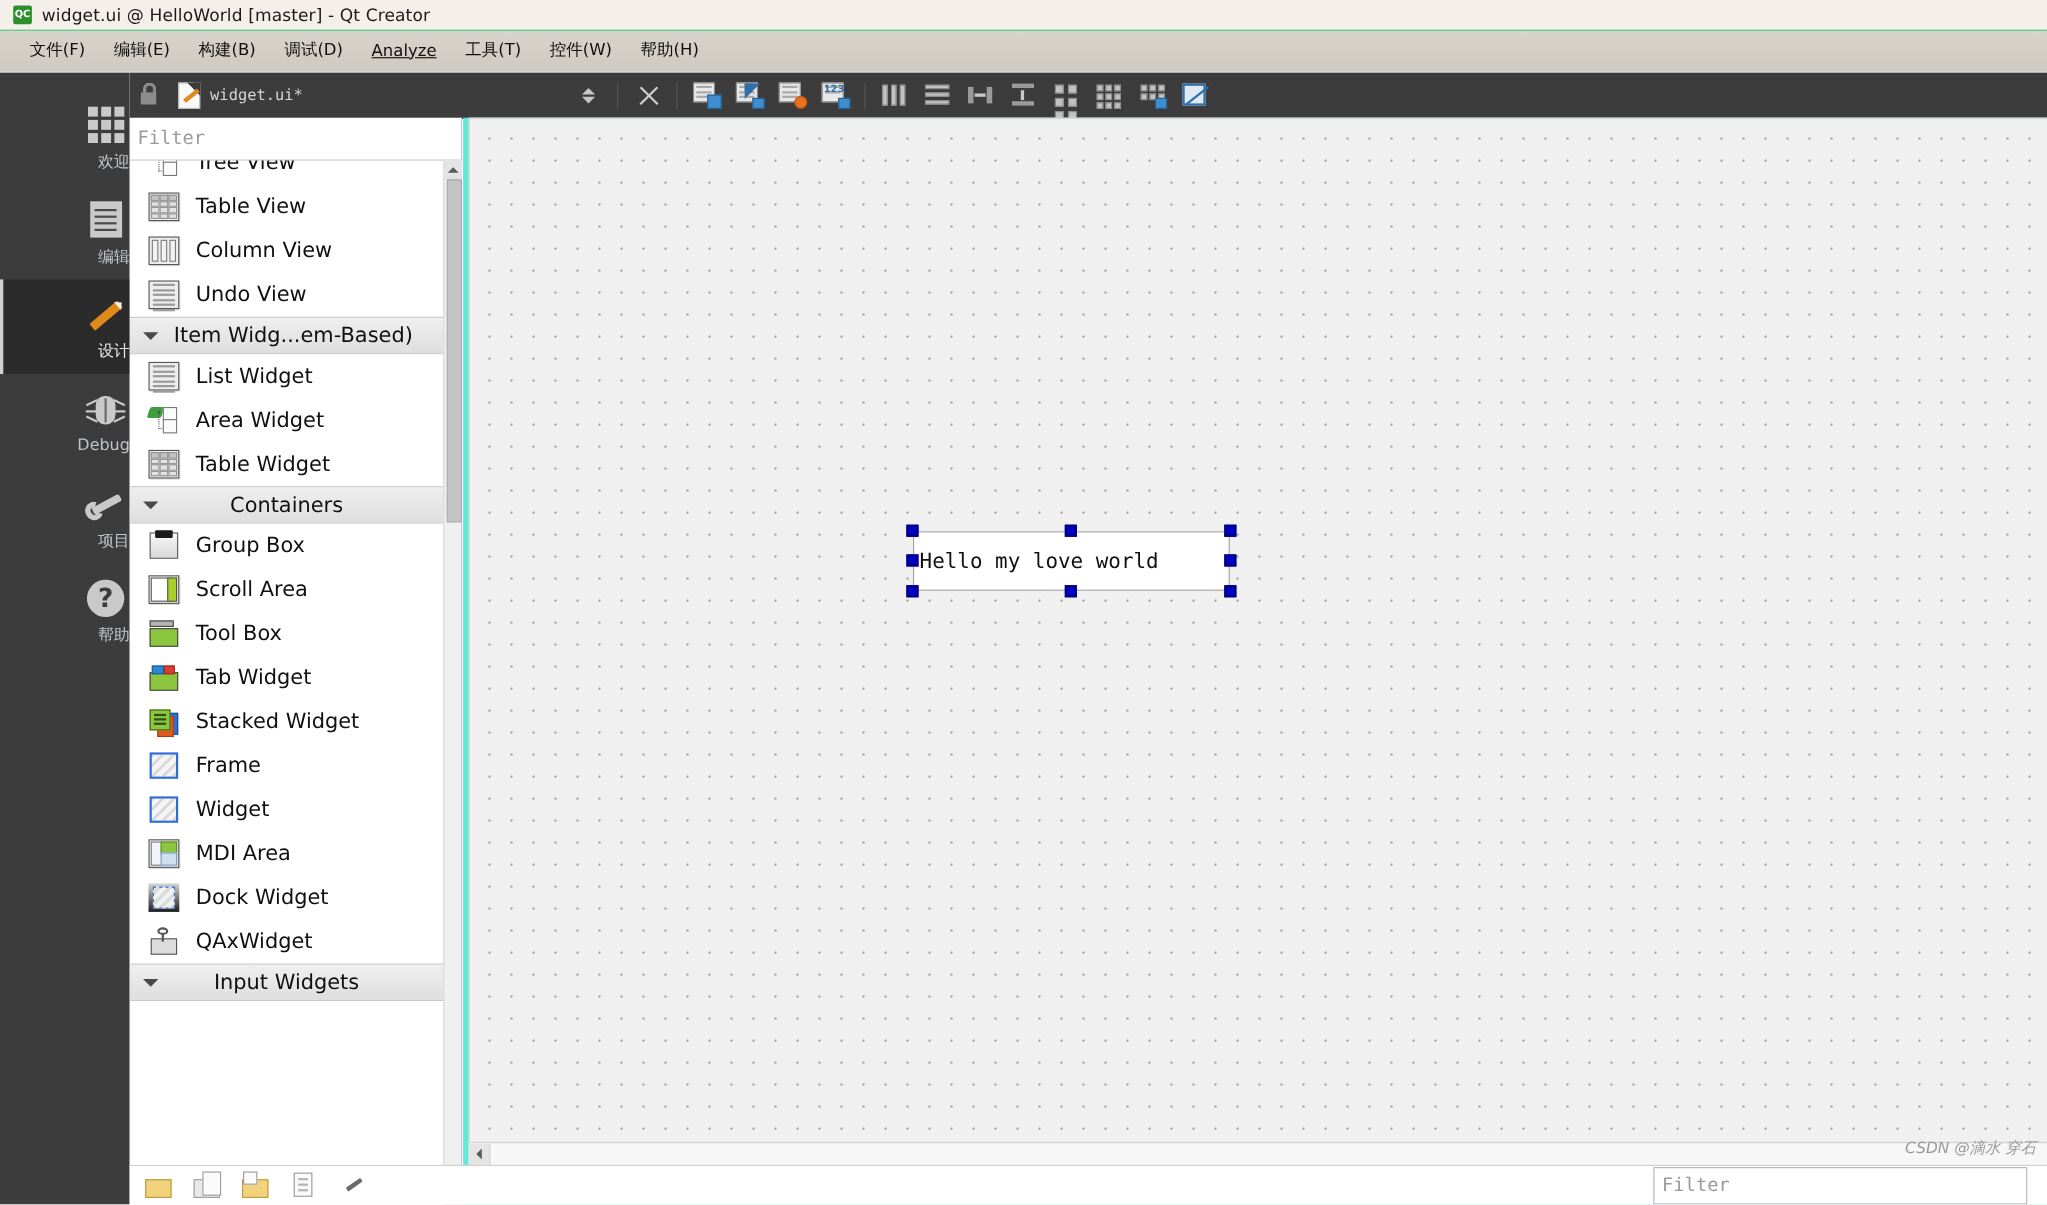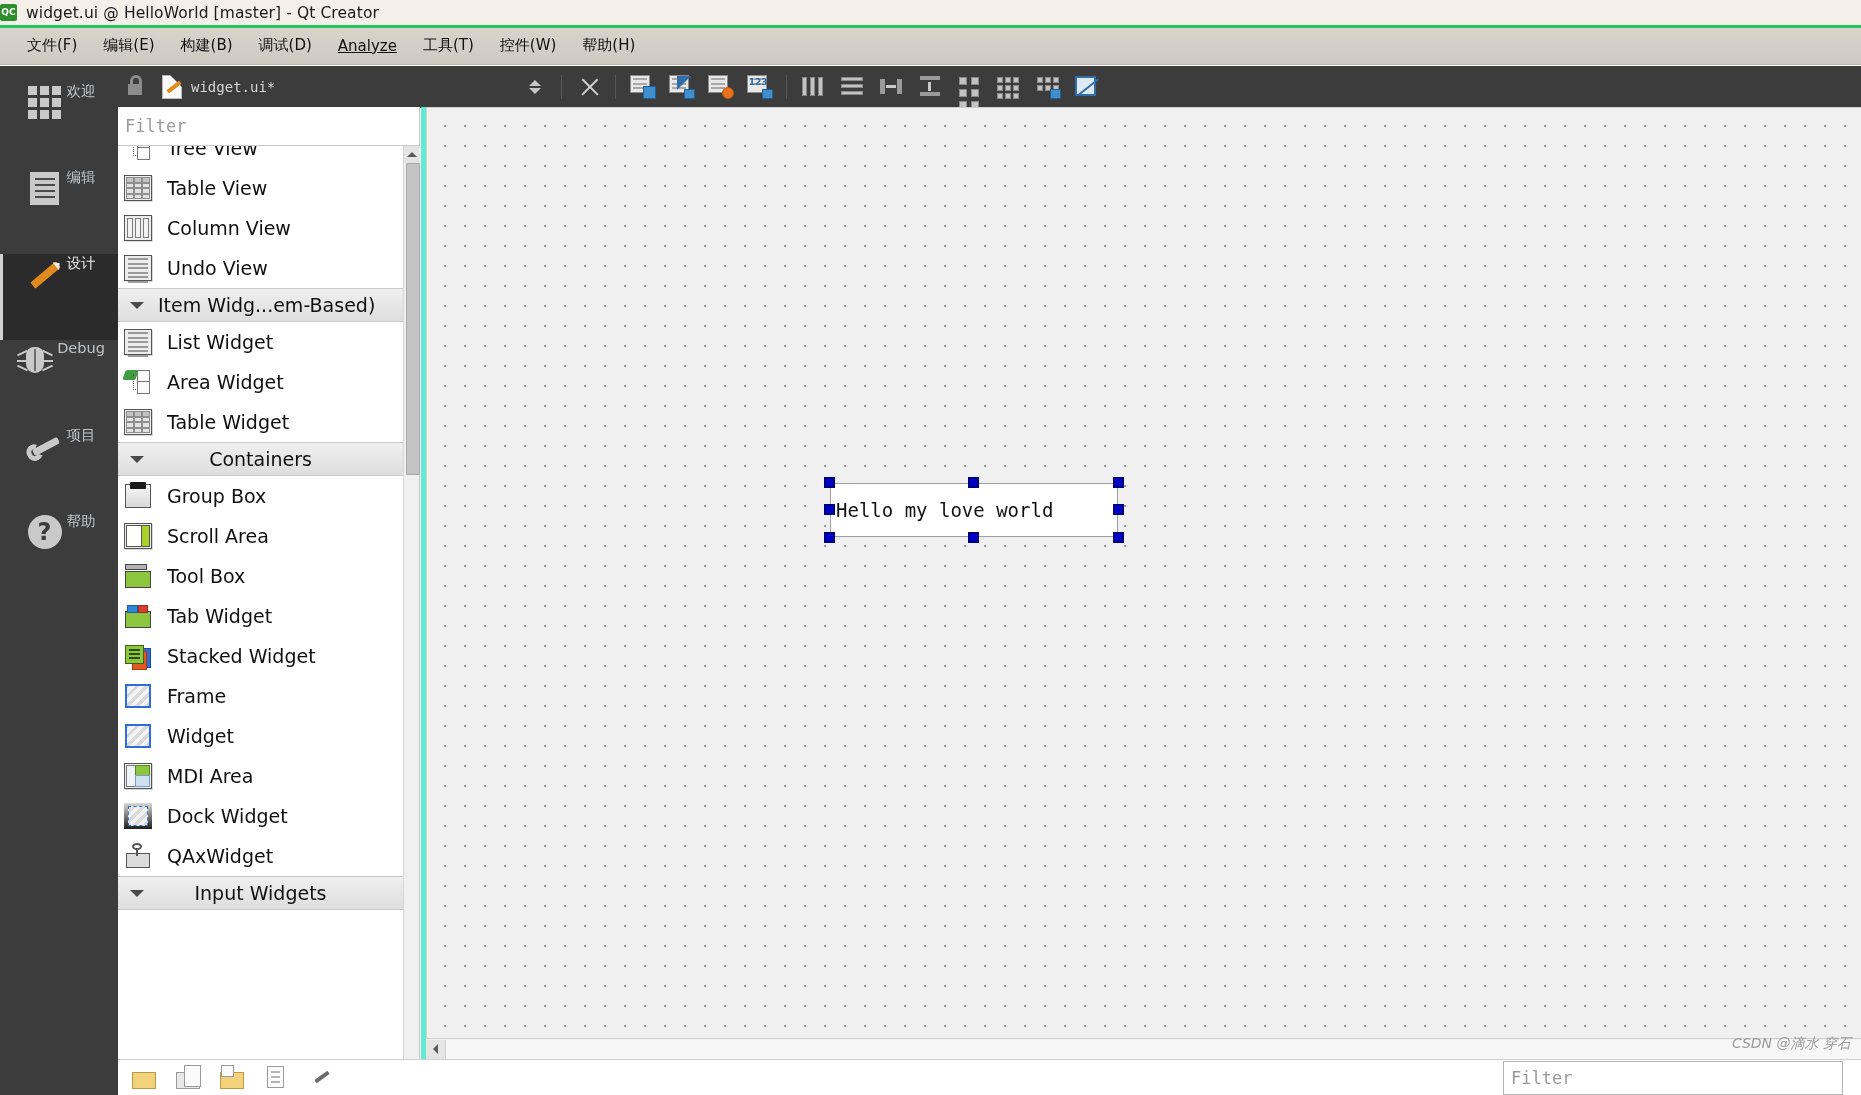--- a/index.html
+++ b/index.html
@@ -12,23 +12,23 @@
     overflow: hidden;
     position: relative;
   }
 
   
   #titlebar {
     height: 28px;
     background: #f4efe9;
     display: flex;
     align-items: center;
-    padding-left: 0;
-    box-sizing: border-box;
-    border-bottom: 3px solid #22c55e;
+    padding-left: 12px;
+    box-sizing: border-box;
+    border-bottom: 1px solid #22c55e;
   }
   #app-logo {
     width: 17px; height: 17px;
     background: #2c8f2c;
     border-radius: 2px;
     margin-right: 9px;
     position: relative;
     flex: 0 0 auto;
   }
   #app-logo::after {
@@ -82,22 +82,22 @@
   #modebar {
     width: 118px;
     background: #3c3c3c;
     flex: 0 0 auto;
     padding-top: 16px;
     box-sizing: border-box;
   }
   .mode-item {
     height: 86px;
     display: flex;
-    flex-direction: row;
-    align-items: flex-start;
+    flex-direction: column;
+    align-items: flex-end;
     justify-content: center;
     cursor: pointer;
     position: relative;
   }
   .mode-item.active { background: #2b2b2b; }
   .mode-item.active::before {
     content: "";
     position: absolute;
     left: 0; top: 0; bottom: 0;
     width: 3px; background: #d0d0d0;
@@ -266,21 +266,21 @@
     overflow: hidden;
   }
   #wlist {
     position: absolute;
     left: 0; right: 0;
     top: -18px;
   }
   .wl-row {
     display: flex; align-items: center;
     height: 40px;
-    padding-left: 1px;
+    padding-left: 12px;
     cursor: pointer;
     box-sizing: border-box;
   }
   .wl-icon { width: 38px; height: 28px; display:flex; align-items:center; justify-content:center; flex:0 0 auto; }
   .wl-label {
     font-size: 19px; color: #101010;
     margin-left: 10px;
     white-space: nowrap;
   }
   .wl-head {

